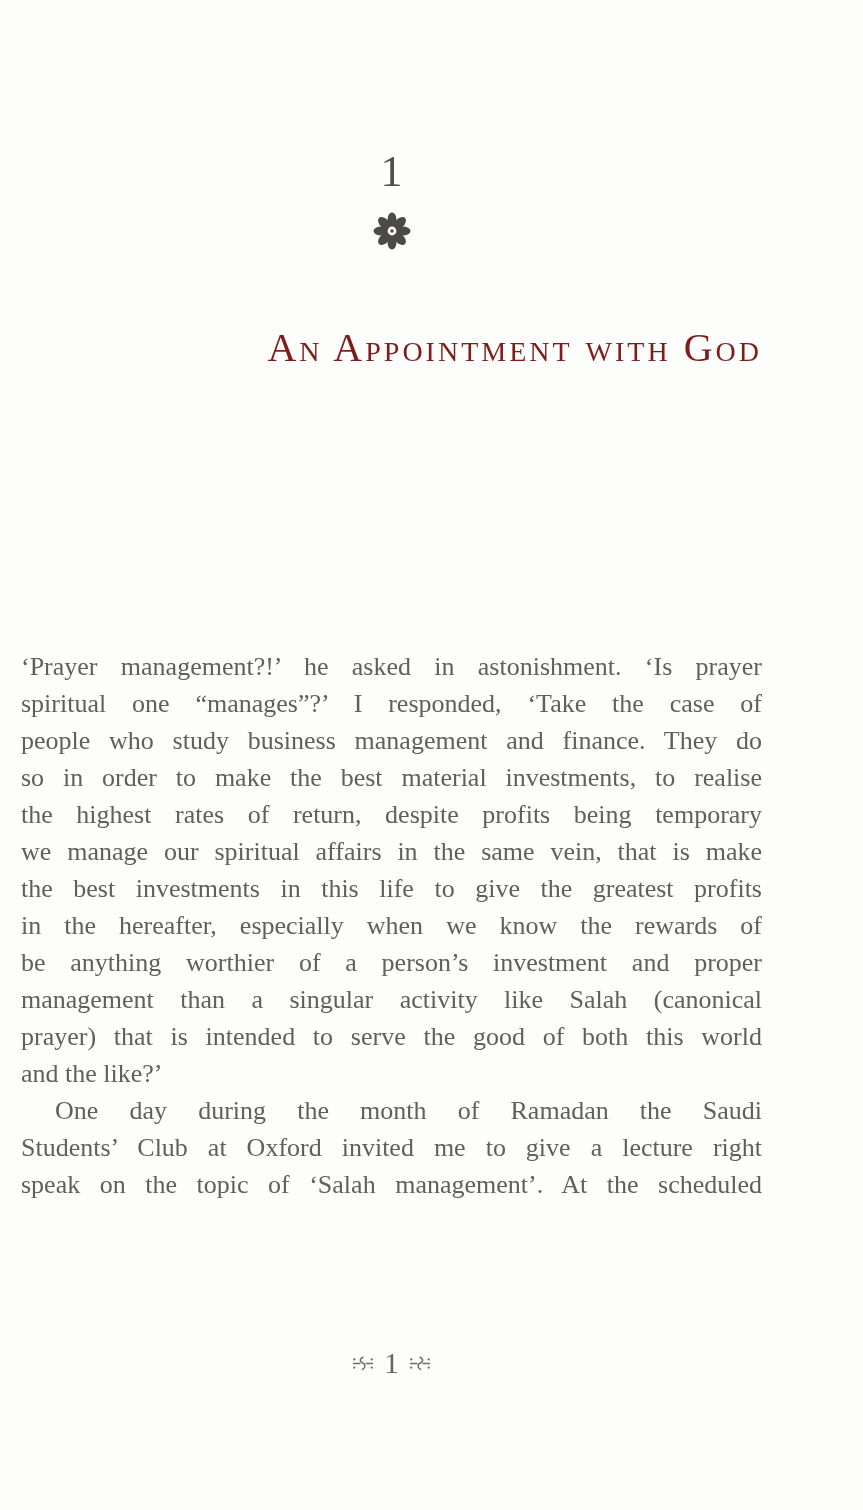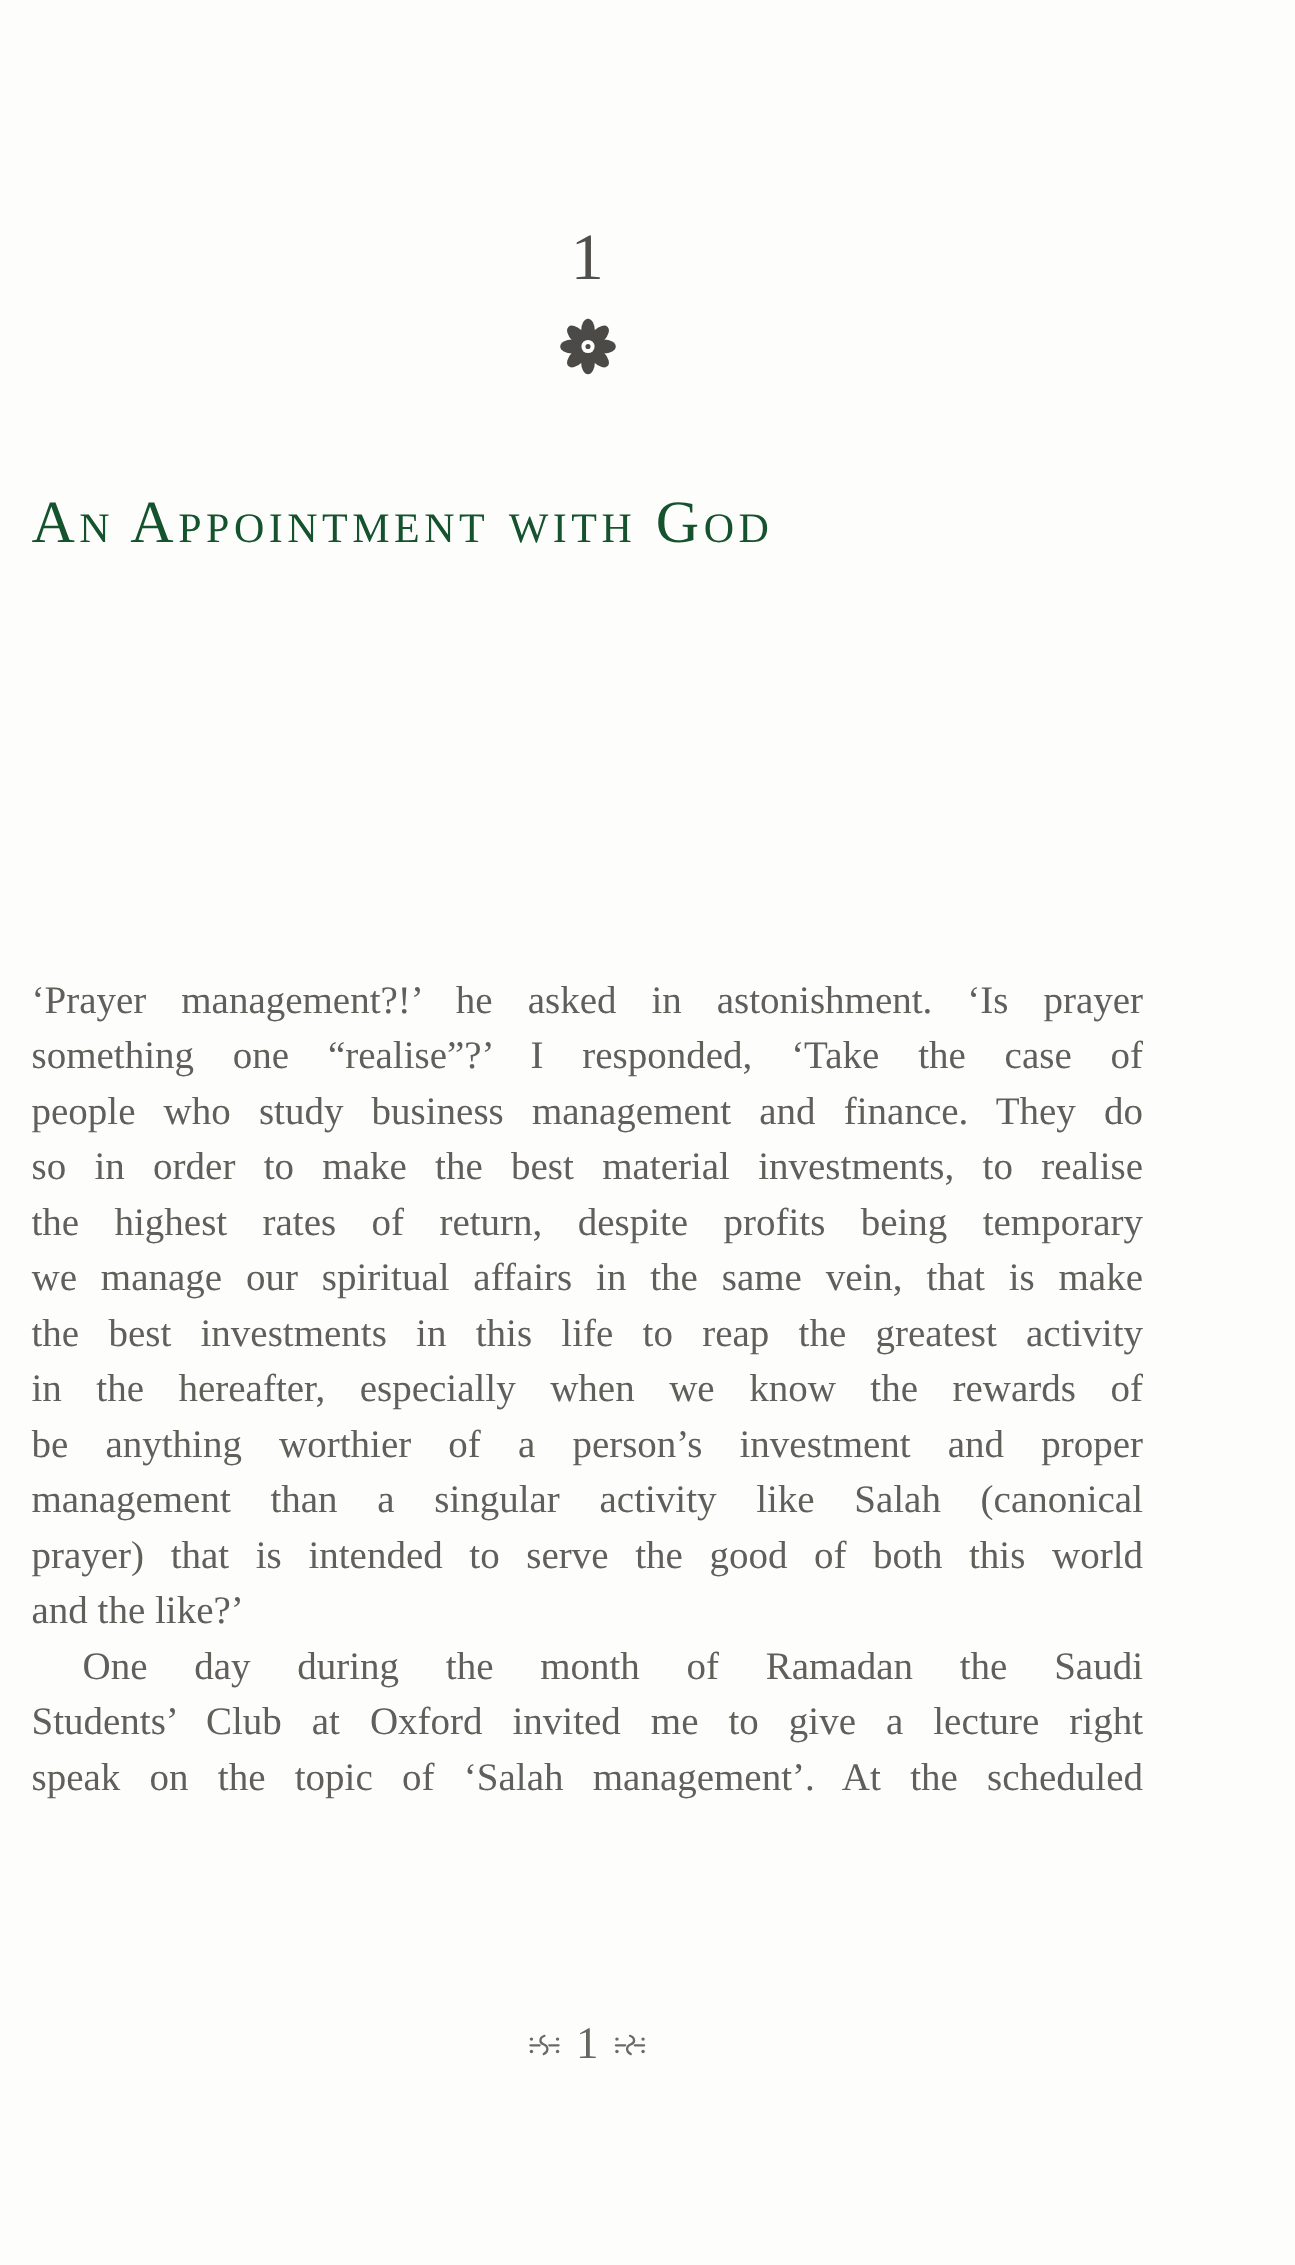--- a/index.html
+++ b/index.html
@@ -38,26 +38,26 @@
     top: 209px;
     left: 0;
     width: 100%;
     text-align: center;
   }
   .chapter-title {
     position: absolute;
     top: 326px;
     left: 0;
     width: 100%;
-    text-align: left;
+    text-align: right;
     font-variant: small-caps;
     font-size: 40px;
     line-height: 1.1;
     letter-spacing: 3px;
-    color: #14532d;
+    color: #7f1d1d;
   }
   .body-text {
     position: absolute;
     top: 648px;
     left: 0;
     width: 741px;
     font-size: 26px;
     line-height: 37px;
     color: #605f5a;
   }
@@ -119,26 +119,26 @@
         </g>
         <circle cx="20" cy="22" r="4.4" fill="#fdfdfc"></circle>
         <circle cx="20" cy="22" r="1.7" fill="#4b4a46"></circle>
       </svg>
     </div>
 
     <div class="chapter-title">An Appointment with God</div>
 
     <div class="body-text">
       <div class="line">‘Prayer management?!’ he asked in astonishment. ‘Is prayer</div>
-      <div class="line">something one “realise”?’ I responded, ‘Take the case of</div>
+      <div class="line">spiritual one “manages”?’ I responded, ‘Take the case of</div>
       <div class="line">people who study business management and finance. They do</div>
       <div class="line">so in order to make the best material investments, to realise</div>
       <div class="line">the highest rates of return, despite profits being temporary</div>
       <div class="line">we manage our spiritual affairs in the same vein, that is make</div>
-      <div class="line">the best investments in this life to reap the greatest activity</div>
+      <div class="line">the best investments in this life to give the greatest profits</div>
       <div class="line">in the hereafter, especially when we know the rewards of</div>
       <div class="line">be anything worthier of a person’s investment and proper</div>
       <div class="line">management than a singular activity like Salah (canonical</div>
       <div class="line">prayer) that is intended to serve the good of both this world</div>
       <div class="line last">and the like?’</div>
       <div class="line indent">One day during the month of Ramadan the Saudi</div>
       <div class="line">Students’ Club at Oxford invited me to give a lecture right</div>
       <div class="line">speak on the topic of ‘Salah management’. At the scheduled</div>
     </div>
 

